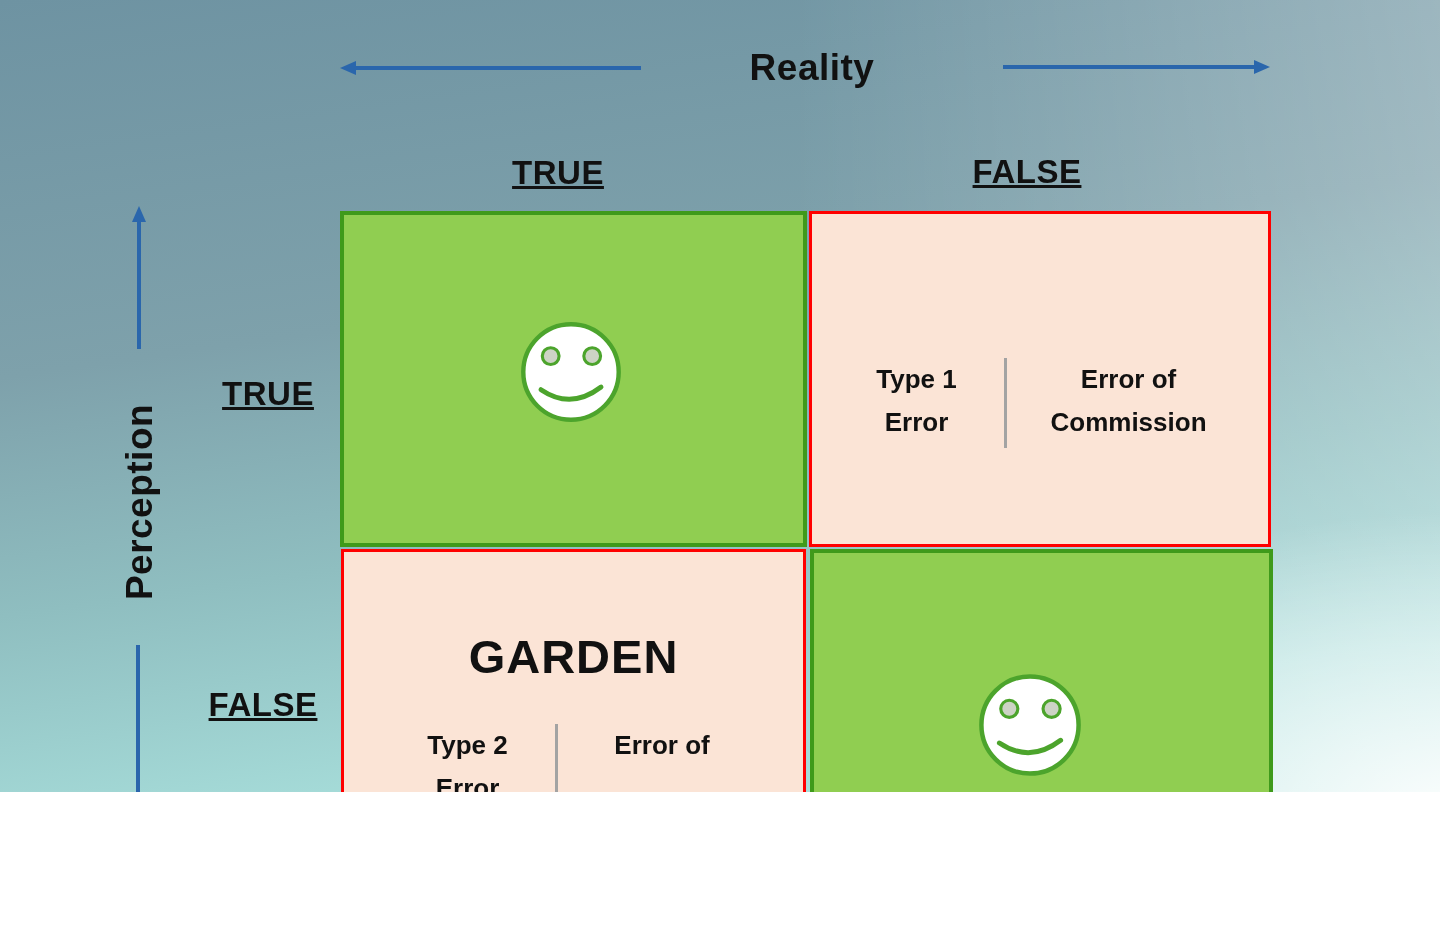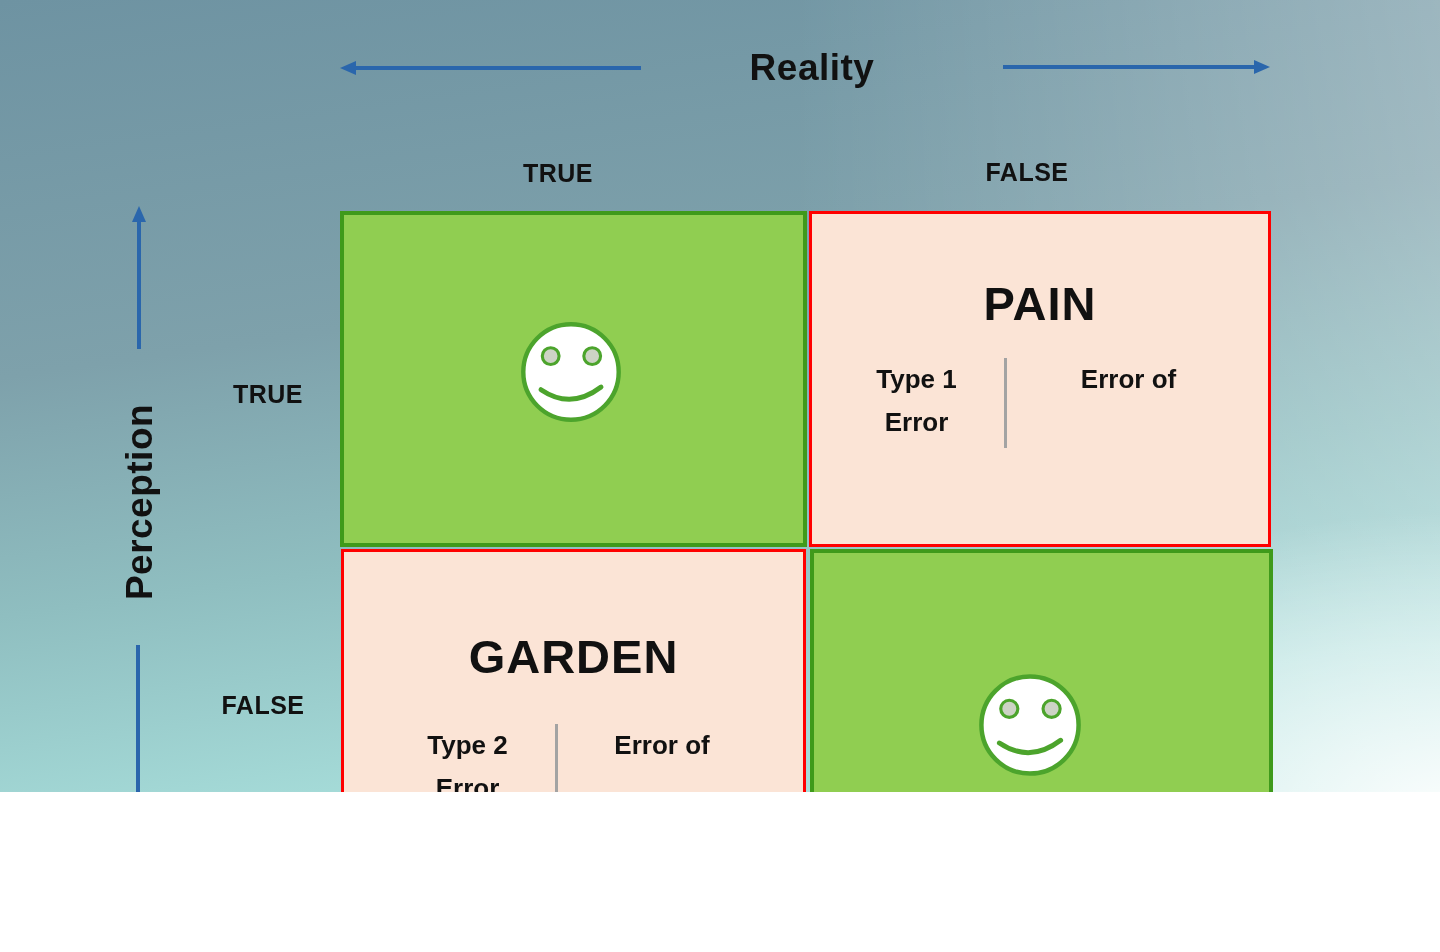--- a/index.html
+++ b/index.html
@@ -18,22 +18,23 @@
 
   
   .axis-title{
     font-size:37px;font-weight:700;letter-spacing:0.5px;white-space:nowrap;
   }
   .h-axis-title{left:812px;top:68px;transform:translate(-50%,-50%);}
   .v-axis-title{left:140px;top:502px;transform:translate(-50%,-50%) rotate(-90deg);}
 
   
   .val-label{
-    font-size:25px;font-weight:700;letter-spacing:0.5px;white-space:nowrap;
+    font-size:33px;font-weight:700;letter-spacing:0.5px;white-space:nowrap;
     transform:translate(-50%,-50%);
+    text-decoration:underline;
   }
 
   
   .arrow svg{display:block;}
   .arrow-line{stroke:var(--arrow-blue);stroke-width:4;}
   .arrow-head{fill:var(--arrow-blue);}
 
   
   .q{box-sizing:border-box;}
   .q-green{background:var(--green-fill);border:4px solid var(--green-border);}
@@ -129,29 +130,29 @@
   <div class="abs q q-green" style="left:340px;top:211px;width:467px;height:336px;">
     <svg class="smiley" style="left:174px;top:104px;" width="106" height="106" viewBox="0 0 120 120">
       <circle class="face-circle" cx="60" cy="60" r="54"></circle>
       <circle class="face-eye" cx="37" cy="42" r="9.5"></circle>
       <circle class="face-eye" cx="84" cy="42" r="9.5"></circle>
       <path class="face-smile" d="M26 80 Q60 103 94 77"></path>
     </svg>
   </div>
 
   <div class="abs q q-pink" style="left:809px;top:211px;width:462px;height:336px;">
-    <div class="q-title" style="top:66px;">PAIN</div>
     <div class="sub-row" style="top:144px;">
       <div class="term" style="width:170px;">
         <span>Type 1</span>
         <span>Error</span>
       </div>
       <div class="v-divider" style="height:90px;"></div>
       <div class="term" style="width:240px;">
         <span>Error of</span>
+        <span>Commission</span>
       </div>
     </div>
   </div>
 
   <div class="abs q q-pink" style="left:341px;top:549px;width:465px;height:338px;">
     <div class="q-title" style="top:81px;">GARDEN</div>
     <div class="sub-row" style="top:172px;">
       <div class="term" style="width:170px;">
         <span>Type 2</span>
         <span>Error</span>

